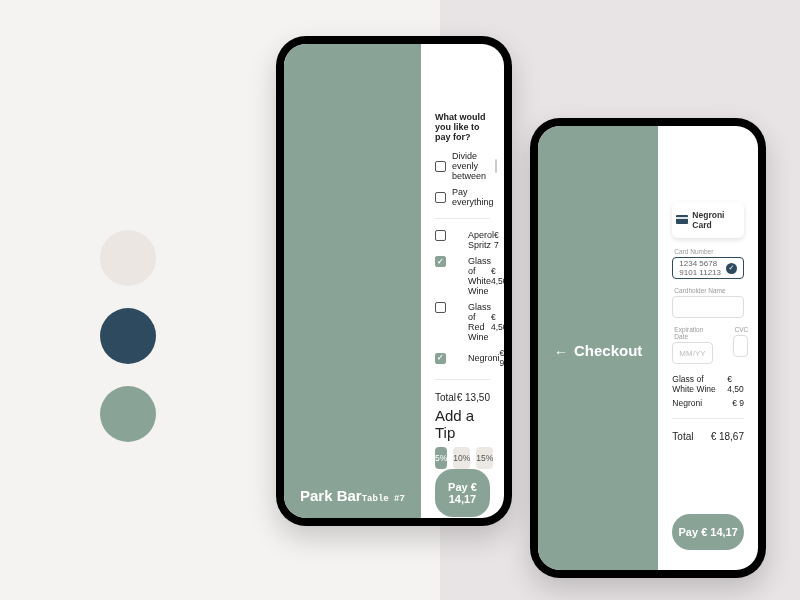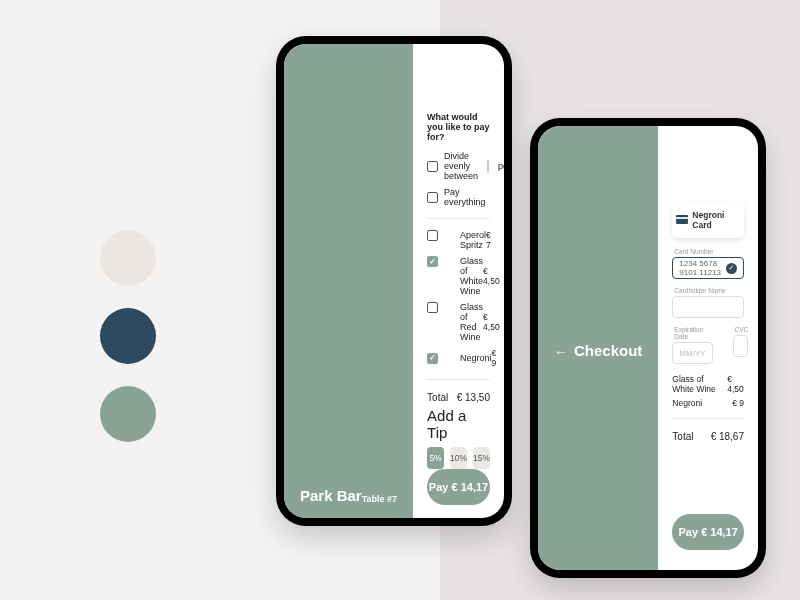--- a/index.html
+++ b/index.html
@@ -21,21 +21,21 @@
   .swatches{position:absolute;left:100px;top:230px;display:flex;flex-direction:column;gap:22px;}
   .swatch{width:56px;height:56px;border-radius:50%;}
   
   .phone{position:absolute;width:236px;height:490px;border-radius:30px;background:#000;padding:8px;box-shadow:0 12px 28px rgba(0,0,0,.18);}
   .phone .screen{width:100%;height:100%;background:#fff;border-radius:22px;overflow:hidden;display:flex;flex-direction:row;}
   .ph1{left:276px;top:36px;}
   .ph2{left:530px;top:118px;height:460px;}
   
   .hdr{background:var(--sage);color:#fff;padding:18px 16px 14px;display:flex;align-items:flex-end;justify-content:space-between;flex:0 0 auto;}
   .hdr .title{font-weight:800;font-size:15px;}
-  .hdr .sub{font-size:9px;font-weight:600;}
+  .hdr .sub{font-size:9px;font-weight:600;font-family:Liberation Mono, monospace;}
   .hdr .back{font-size:14px;margin-right:6px;align-self:center;}
   .content{flex:1;overflow:hidden;padding:20px 14px;color:var(--text);display:flex;flex-direction:column;font-size:9px;margin-top:48px;}
   .prompt{font-size:9px;font-weight:800;margin-bottom:6px;}
   .opt-row{display:flex;align-items:center;gap:6px;padding:3px 0;font-size:9px;}
   .chk{width:11px;height:11px;border:1.3px solid #555;border-radius:2px;flex:0 0 auto;display:flex;align-items:center;justify-content:center;}
   .chk.on{background:var(--sage);border-color:var(--sage);}
   .chk.on::after{content:"✓";color:#fff;font-size:8px;line-height:1;font-weight:700;}
   .people-box{width:26px;height:14px;border:1px solid #ccc;border-radius:2px;display:inline-block;margin:0 3px;}
   .sep{border:none;border-top:1px solid var(--line);margin:8px 0;}
   .item-row{display:flex;align-items:center;justify-content:space-between;padding:3px 0;font-size:9px;}

